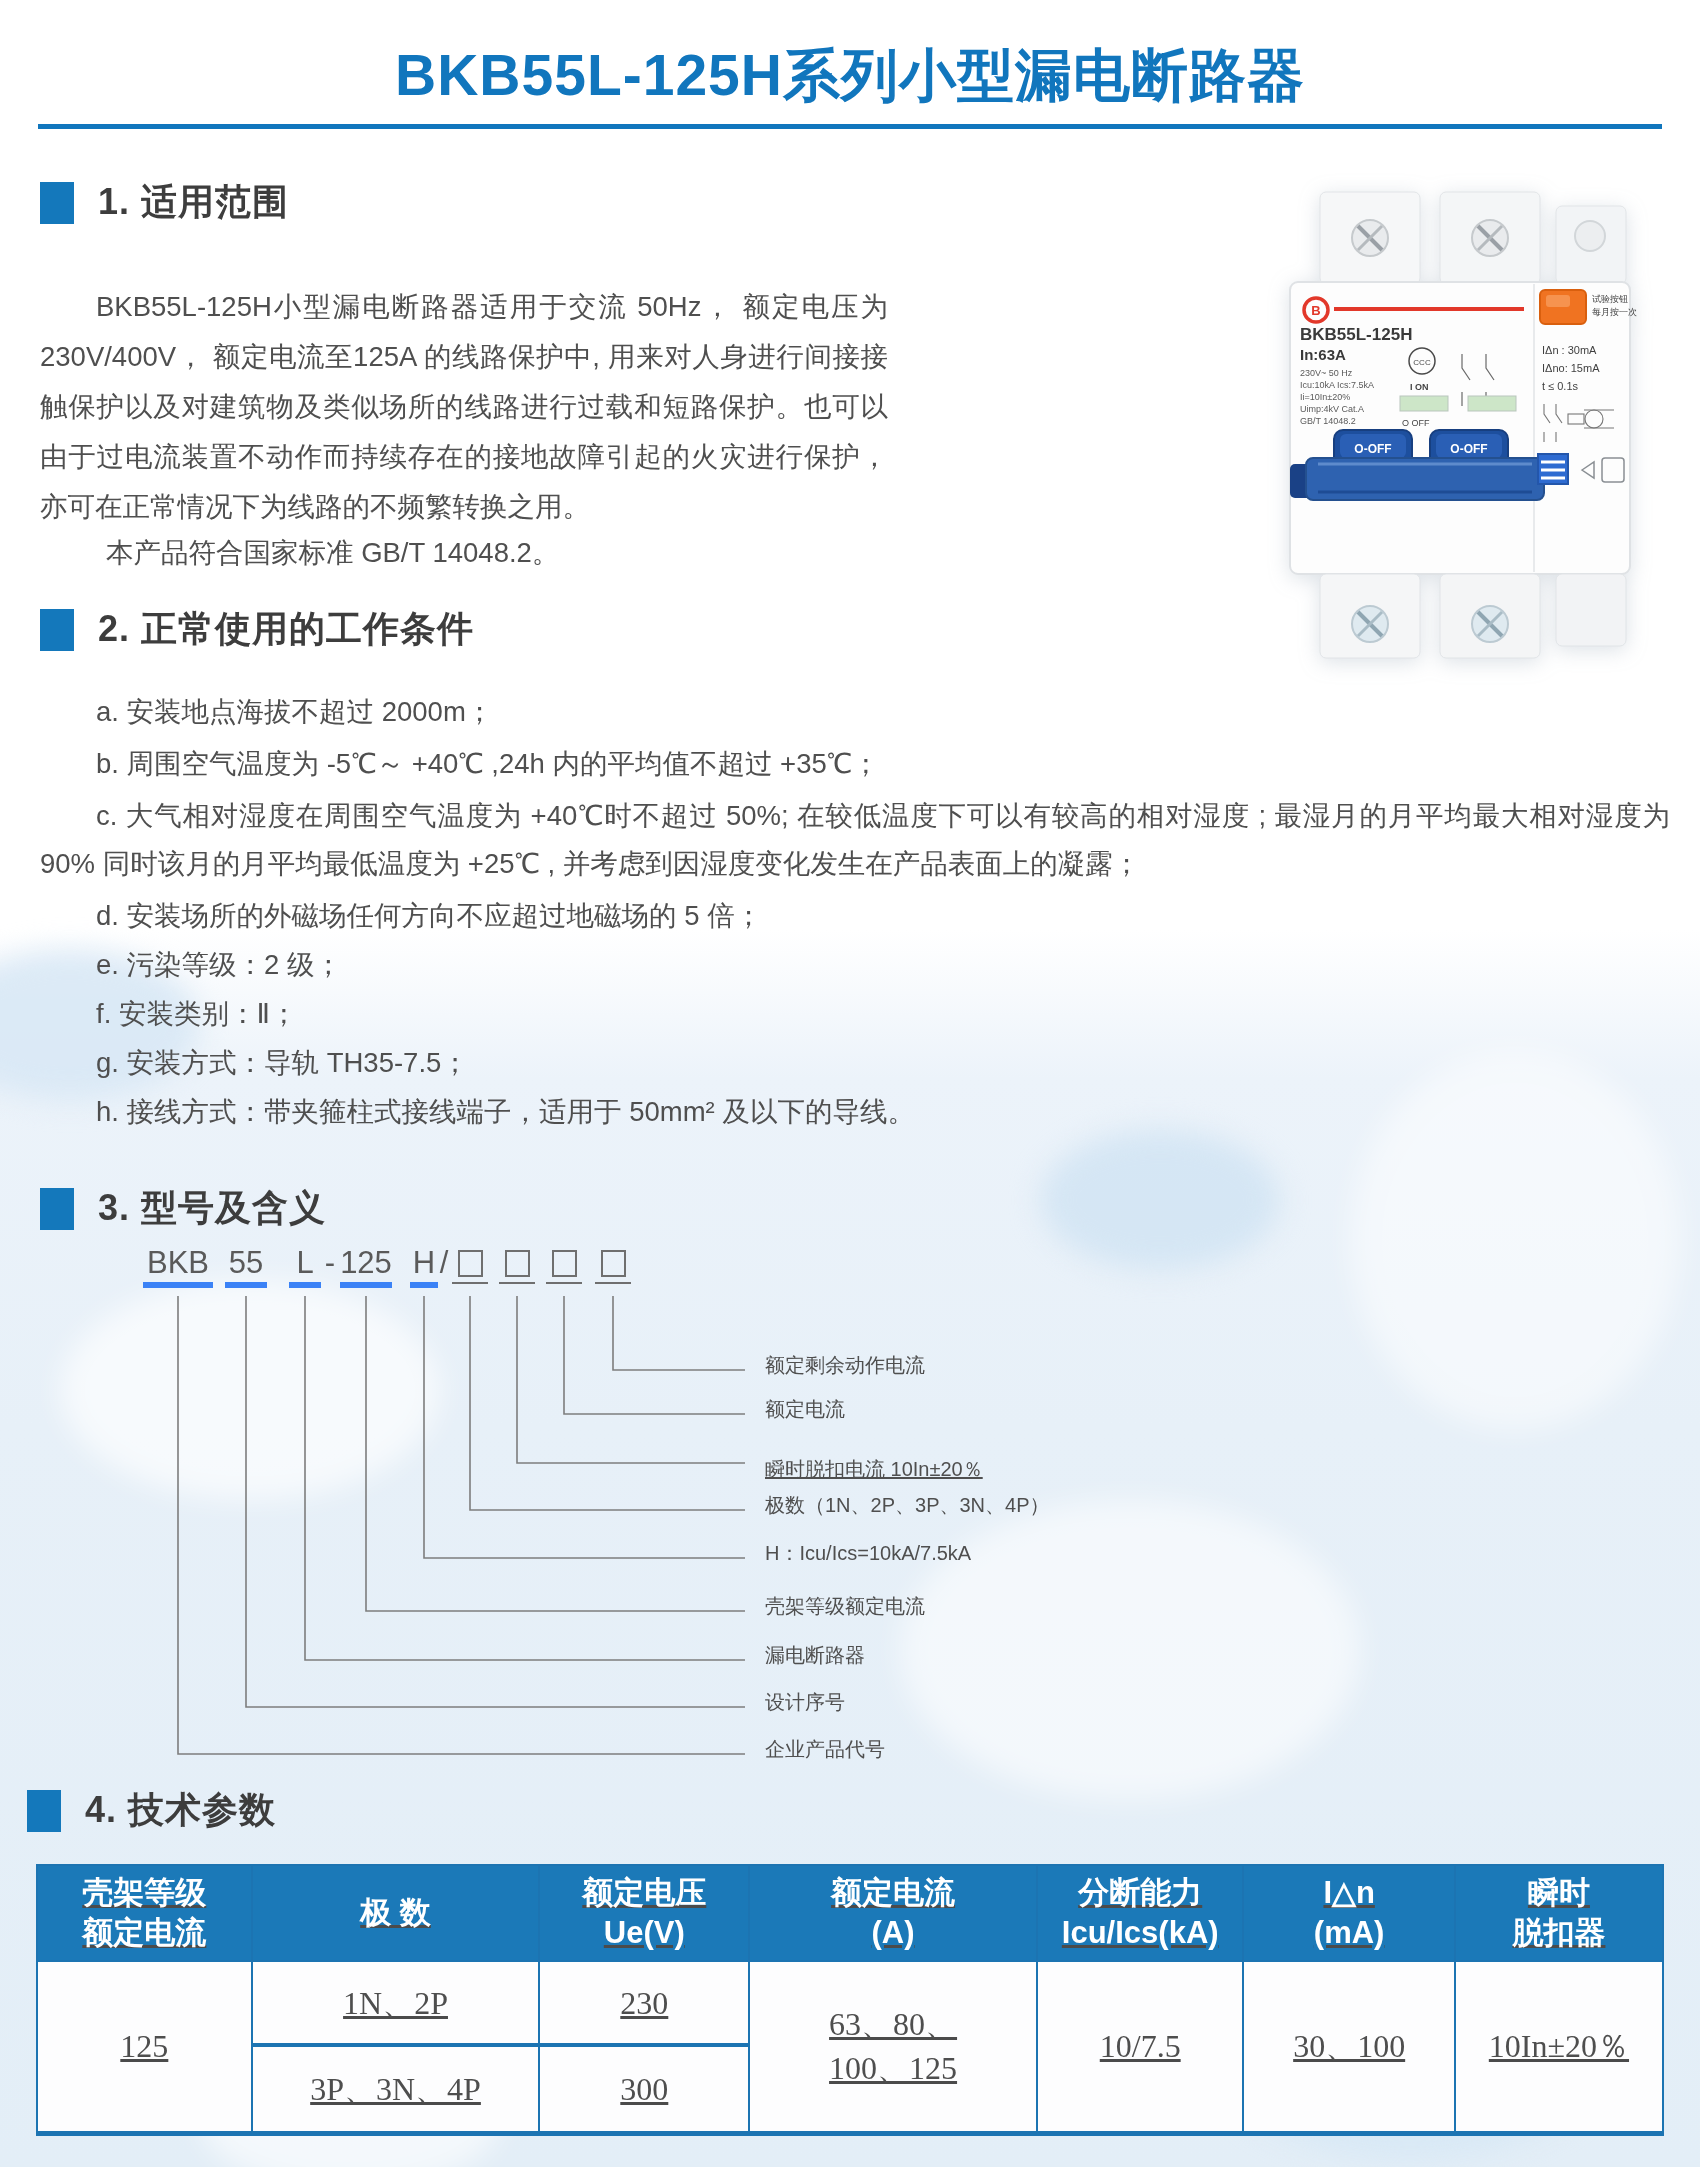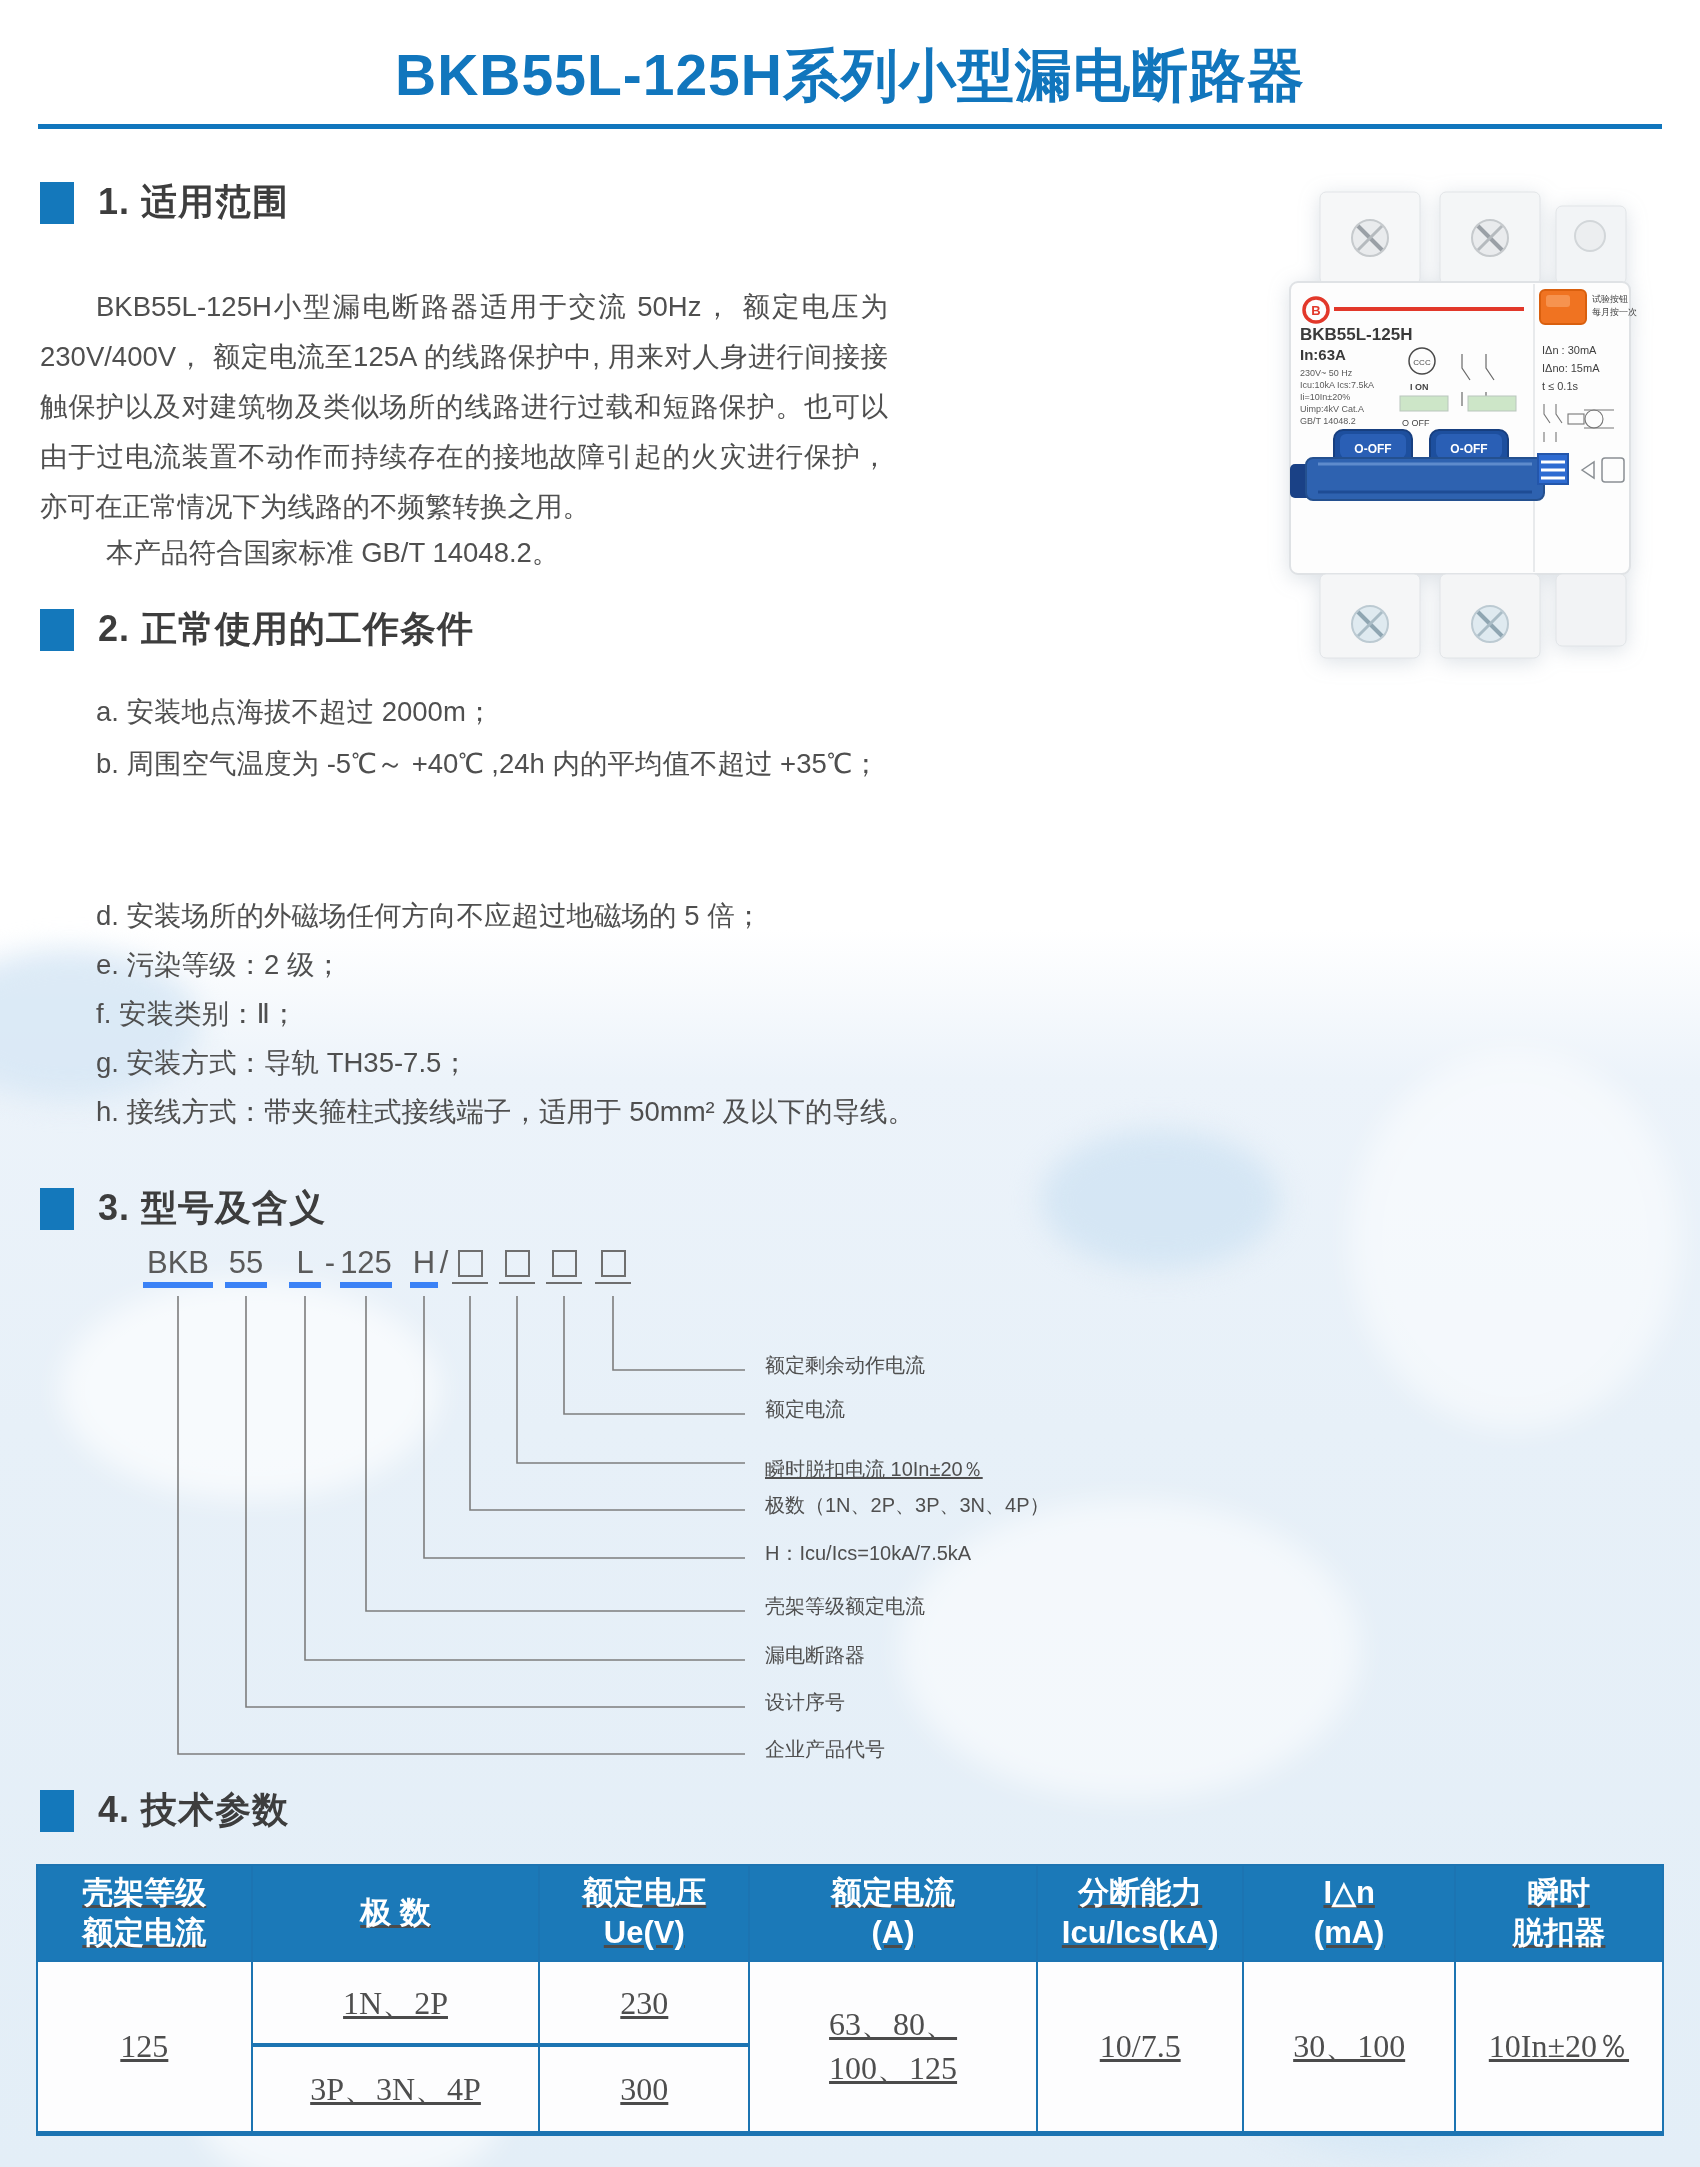--- a/index.html
+++ b/index.html
@@ -179,20 +179,21 @@
       </g>
     </svg>
   </div>
 
   <div class="sec-head" style="left:40px;top:605px;">
     <span class="sec-bullet"></span>
     <span class="sec-title">2. 正常使用的工作条件</span>
   </div>
   <div class="cond-item cond-pad" style="top:688px;">a. 安装地点海拔不超过 2000m；</div>
   <div class="cond-item cond-pad" style="top:740px;">b. 周围空气温度为 -5℃～ +40℃ ,24h 内的平均值不超过 +35℃；</div>
+  <div class="cond-item cond-wrap" style="top:792px;">c. 大气相对湿度在周围空气温度为 +40℃时不超过 50%; 在较低温度下可以有较高的相对湿度 ; 最湿月的月平均最大相对湿度为 90% 同时该月的月平均最低温度为 +25℃ , 并考虑到因湿度变化发生在产品表面上的凝露；</div>
   <div class="cond-item cond-pad" style="top:892px;">d. 安装场所的外磁场任何方向不应超过地磁场的 5 倍；</div>
   <div class="cond-item cond-pad" style="top:941px;">e. 污染等级：2 级；</div>
   <div class="cond-item cond-pad" style="top:990px;">f. 安装类别：Ⅱ；</div>
   <div class="cond-item cond-pad" style="top:1039px;">g. 安装方式：导轨 TH35-7.5；</div>
   <div class="cond-item cond-pad" style="top:1088px;">h. 接线方式：带夹箍柱式接线端子，适用于 50mm² 及以下的导线。</div>
 
   <div class="sec-head" style="left:40px;top:1184px;">
     <span class="sec-bullet"></span>
     <span class="sec-title">3. 型号及含义</span>
   </div>
@@ -234,21 +235,21 @@
   <div class="model-label" style="top:1352px;">额定剩余动作电流</div>
   <div class="model-label" style="top:1396px;">额定电流</div>
   <div class="model-label" style="top:1456px;text-decoration:underline;">瞬时脱扣电流 10In±20％</div>
   <div class="model-label" style="top:1492px;">极数（1N、2P、3P、3N、4P）</div>
   <div class="model-label" style="top:1540px;">H：Icu/Ics=10kA/7.5kA</div>
   <div class="model-label" style="top:1593px;">壳架等级额定电流</div>
   <div class="model-label" style="top:1642px;">漏电断路器</div>
   <div class="model-label" style="top:1689px;">设计序号</div>
   <div class="model-label" style="top:1736px;">企业产品代号</div>
 
-  <div class="sec-head" style="left:40px;top:1786px;">
+  <div class="sec-head" style="left:27px;top:1786px;">
     <span class="sec-bullet"></span>
     <span class="sec-title">4. 技术参数</span>
   </div>
 
   <table class="spec-table">
     <colgroup>
       <col style="width:13.2%">
         <col style="width:17.7%">
         <col style="width:12.9%">
       <col style="width:17.7%">

